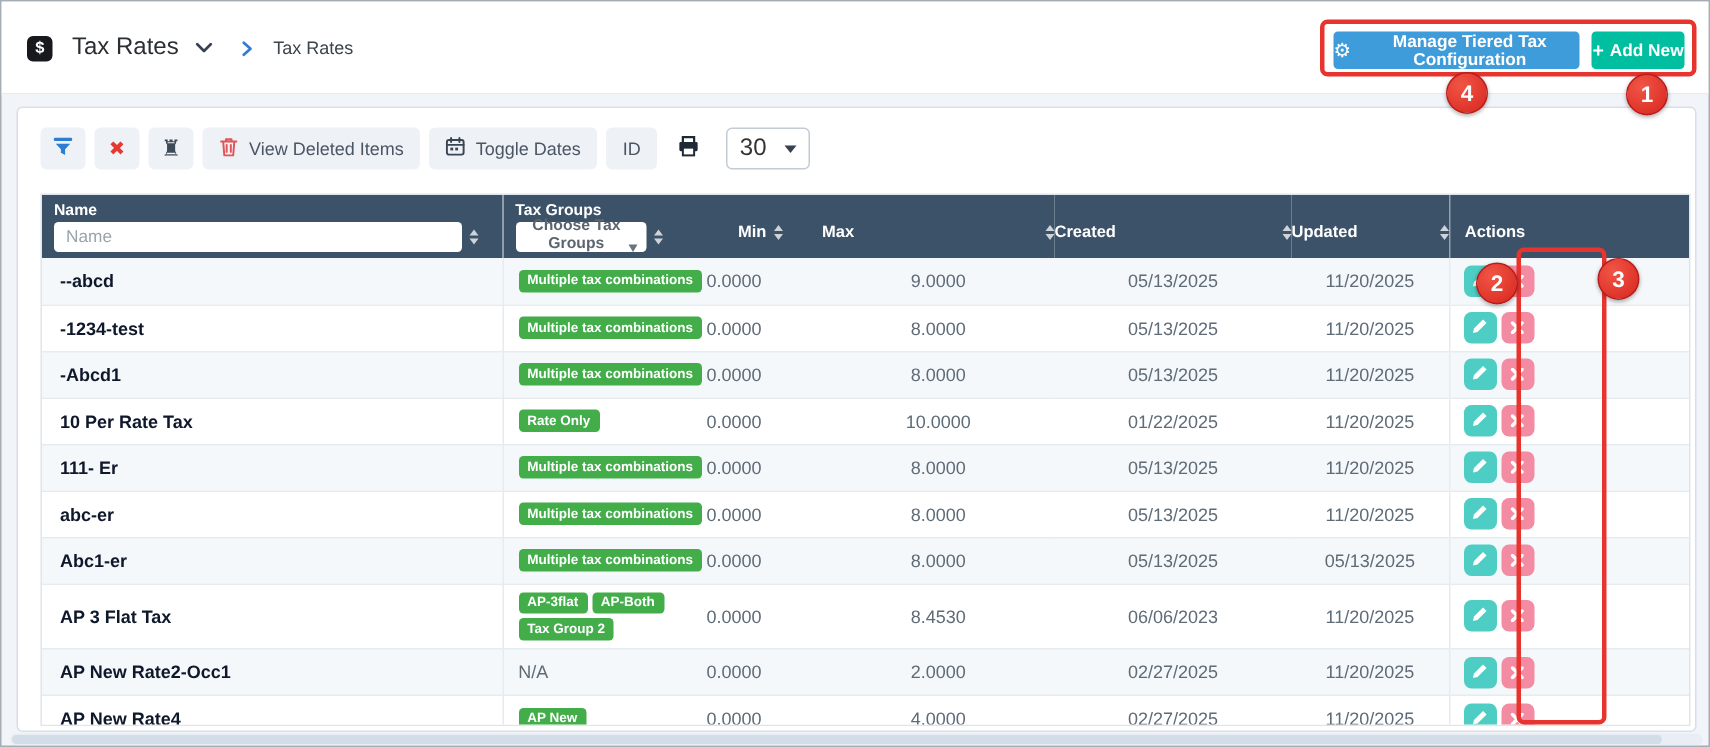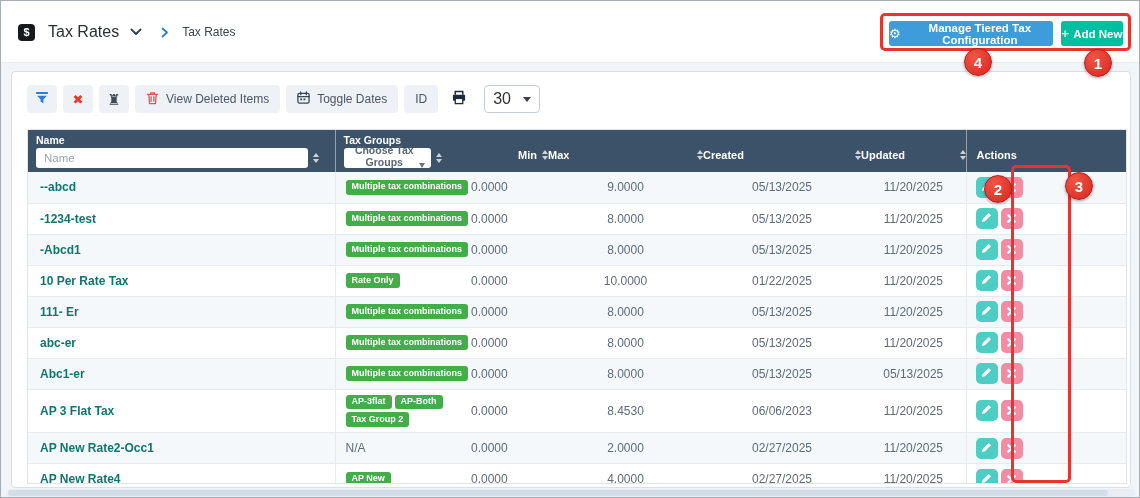--- a/index.html
+++ b/index.html
@@ -81,30 +81,30 @@
   .fake-select {
     width:98px; height:20px; background:#fff; border-radius:3px;
     display:flex; align-items:flex-end; justify-content:space-between;
     padding:0 6px; font-size:10.5px; color:#5b6570; cursor:pointer;
   }
   .fake-select .chev-dn { border-top-color:#6b7280; border-left-width:3.5px; border-right-width:3.5px; }
   .sorter { display:inline-flex; flex-direction:column; gap:2px; cursor:pointer; }
   .sorter .up { width:0; height:0; border-left:3.5px solid transparent; border-right:3.5px solid transparent; border-bottom:4px solid rgba(255,255,255,.75); }
   .sorter .dn { width:0; height:0; border-left:3.5px solid transparent; border-right:3.5px solid transparent; border-top:4px solid rgba(255,255,255,.75); }
   .th-simple { display:flex; align-items:center; gap:5px; font-size:11px; color:#fff; font-weight:bold; padding-top:8px; }
-  .th-min .th-simple { padding-left:8px; justify-content:flex-end; }
+  .th-min .th-simple { padding-left:8px; justify-content:center; }
   .th-center .th-simple { justify-content:space-between; }
   th.sep { border-left:1px solid rgba(255,255,255,.45); }
   .th-actions .th-simple { padding-left:10px;align-items:flex-end; }
 
   tbody td { height:31px; border-bottom:1px solid #e6ebf0; font-size:12px; color:#5f6b77; vertical-align:middle; }
   tbody tr:nth-child(odd) { background:#f4f8fb; }
   tbody tr:nth-child(even) { background:#ffffff; }
   td.c-name { padding-left:12px; border-right:1px solid #e6ebf0; }
-  td.c-name a { color:#0f766e; font-weight:bold; font-size:12px; text-decoration:none; cursor:pointer; }
+  td.c-name a { color:#0f172a; font-weight:bold; font-size:12px; text-decoration:none; cursor:pointer; }
   td.c-groups { padding:5px 6px 5px 10px;margin-top:36px; }
   .badges { display:flex; flex-wrap:wrap; gap:3px; max-width:112px; }
   .badge {
     background:#43ad4a; color:#fff; font-size:9px; font-weight:bold;
     padding:2.5px 6px; border-radius:3px; white-space:nowrap; line-height:1.1;
   }
   .na-text { font-size:12px; color:#5f6b77; }
   td.c-min { padding-left:13px;margin-top:44px; }
   td.c-max, td.c-created, td.c-updated { text-align:center; }
   td.c-actions { border-left:1px solid #e6ebf0; padding-left:9px; }

